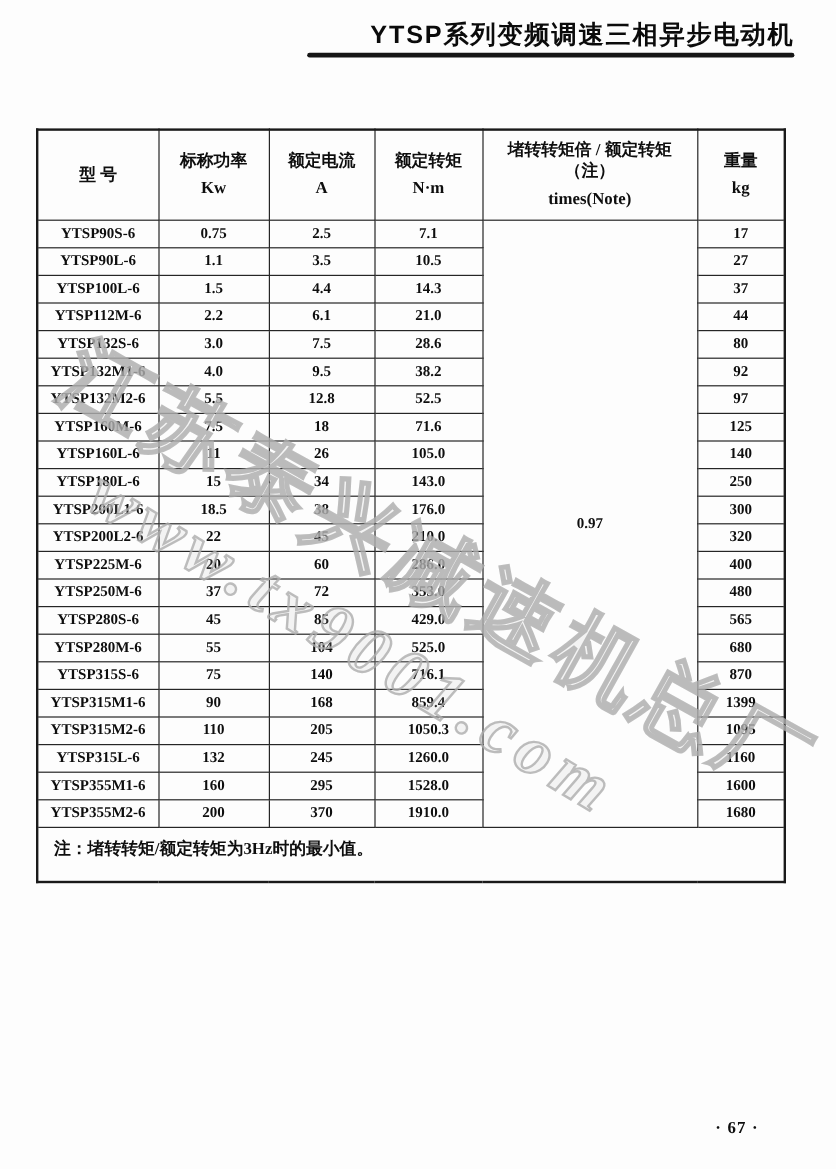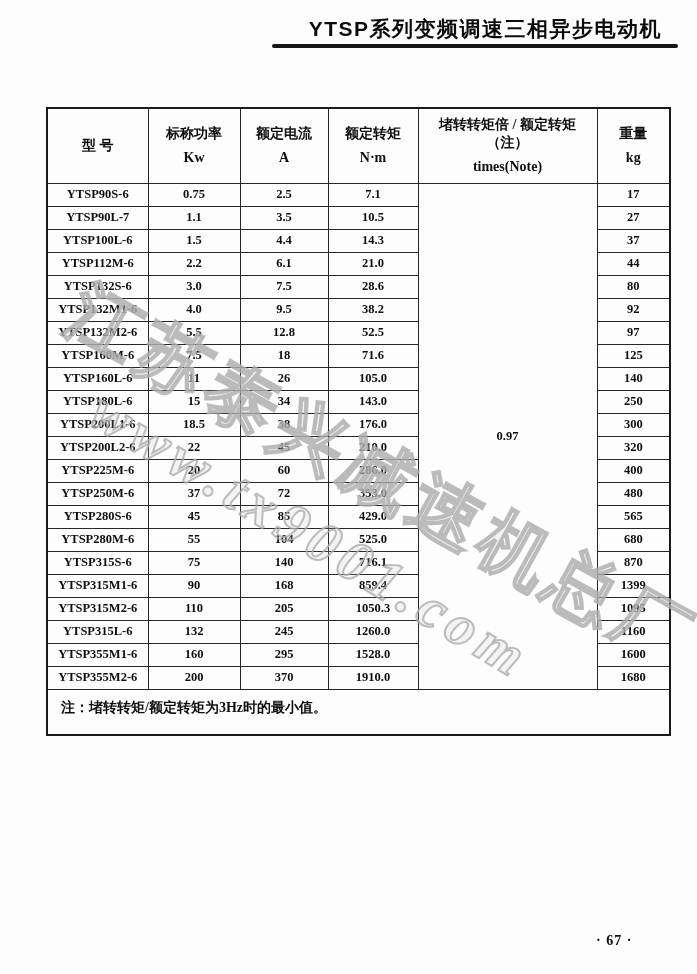--- a/index.html
+++ b/index.html
@@ -4,21 +4,21 @@
 <style>
   * { margin:0; padding:0; box-sizing:border-box; }
   html,body { width:697px; height:974px; }
   body {
     background:#fdfdfd;
     font-family:"Liberation Serif", serif;
     color:#0d0d0d;
     position:relative;
     overflow:hidden;
   }
-  .page { position:absolute; inset:0;margin-left:16px; }
+  .page { position:absolute; inset:0; }
 
   .doc-title {
     position:absolute; top:15px; right:35px;
     font-family:"Liberation Sans", sans-serif;
     font-size:21px; font-weight:bold; letter-spacing:1.5px;
     color:#0b0b0b; white-space:nowrap;
   }
   .title-rule {
     position:absolute; top:44px; left:256px; width:406px; height:4px;
     background:#161616; border-radius:2px;
@@ -45,21 +45,21 @@
   .hdr-split { display:flex; justify-content:center; padding:0 26px; width:100%; font-weight:bold; }
   table.spec tbody td { height:23px; font-size:12.5px; font-weight:bold; padding:0; }
   td.model-cell { text-align:left; padding-left:13px; }
   td.ratio-cell { font-size:13px; font-weight:bold; vertical-align:middle; }
   table.spec tfoot td {
     height:46px; text-align:left; vertical-align:top;
     padding:9px 16px 0 13px; font-size:14px; font-weight:bold;
   }
 
   .page-number {
-    position:absolute; top:933px; left:580px;
+    position:absolute; top:933px; left:596px;
     font-size:14px; font-weight:bold; letter-spacing:1px;
   }
 
   .watermark {
     position:absolute; pointer-events:none; white-space:nowrap;
     font-weight:bold; z-index:6;
     color:rgba(195,195,195,0.16);
     -webkit-text-stroke:2px rgba(172,172,172,0.8);
   }
   .wm-cn {
@@ -134,21 +134,21 @@
       <tbody>
           <tr>
             <td class="model-cell">YTSP90S-6</td>
             <td>0.75</td>
             <td>2.5</td>
             <td>7.1</td>
             <td class="ratio-cell" rowspan="22">0.97</td>
             <td>17</td>
           </tr>
           <tr>
-            <td class="model-cell">YTSP90L-7</td>
+            <td class="model-cell">YTSP90L-6</td>
             <td>1.1</td>
             <td>3.5</td>
             <td>10.5</td>
             <td>27</td>
           </tr>
           <tr>
             <td class="model-cell">YTSP100L-6</td>
             <td>1.5</td>
             <td>4.4</td>
             <td>14.3</td>

